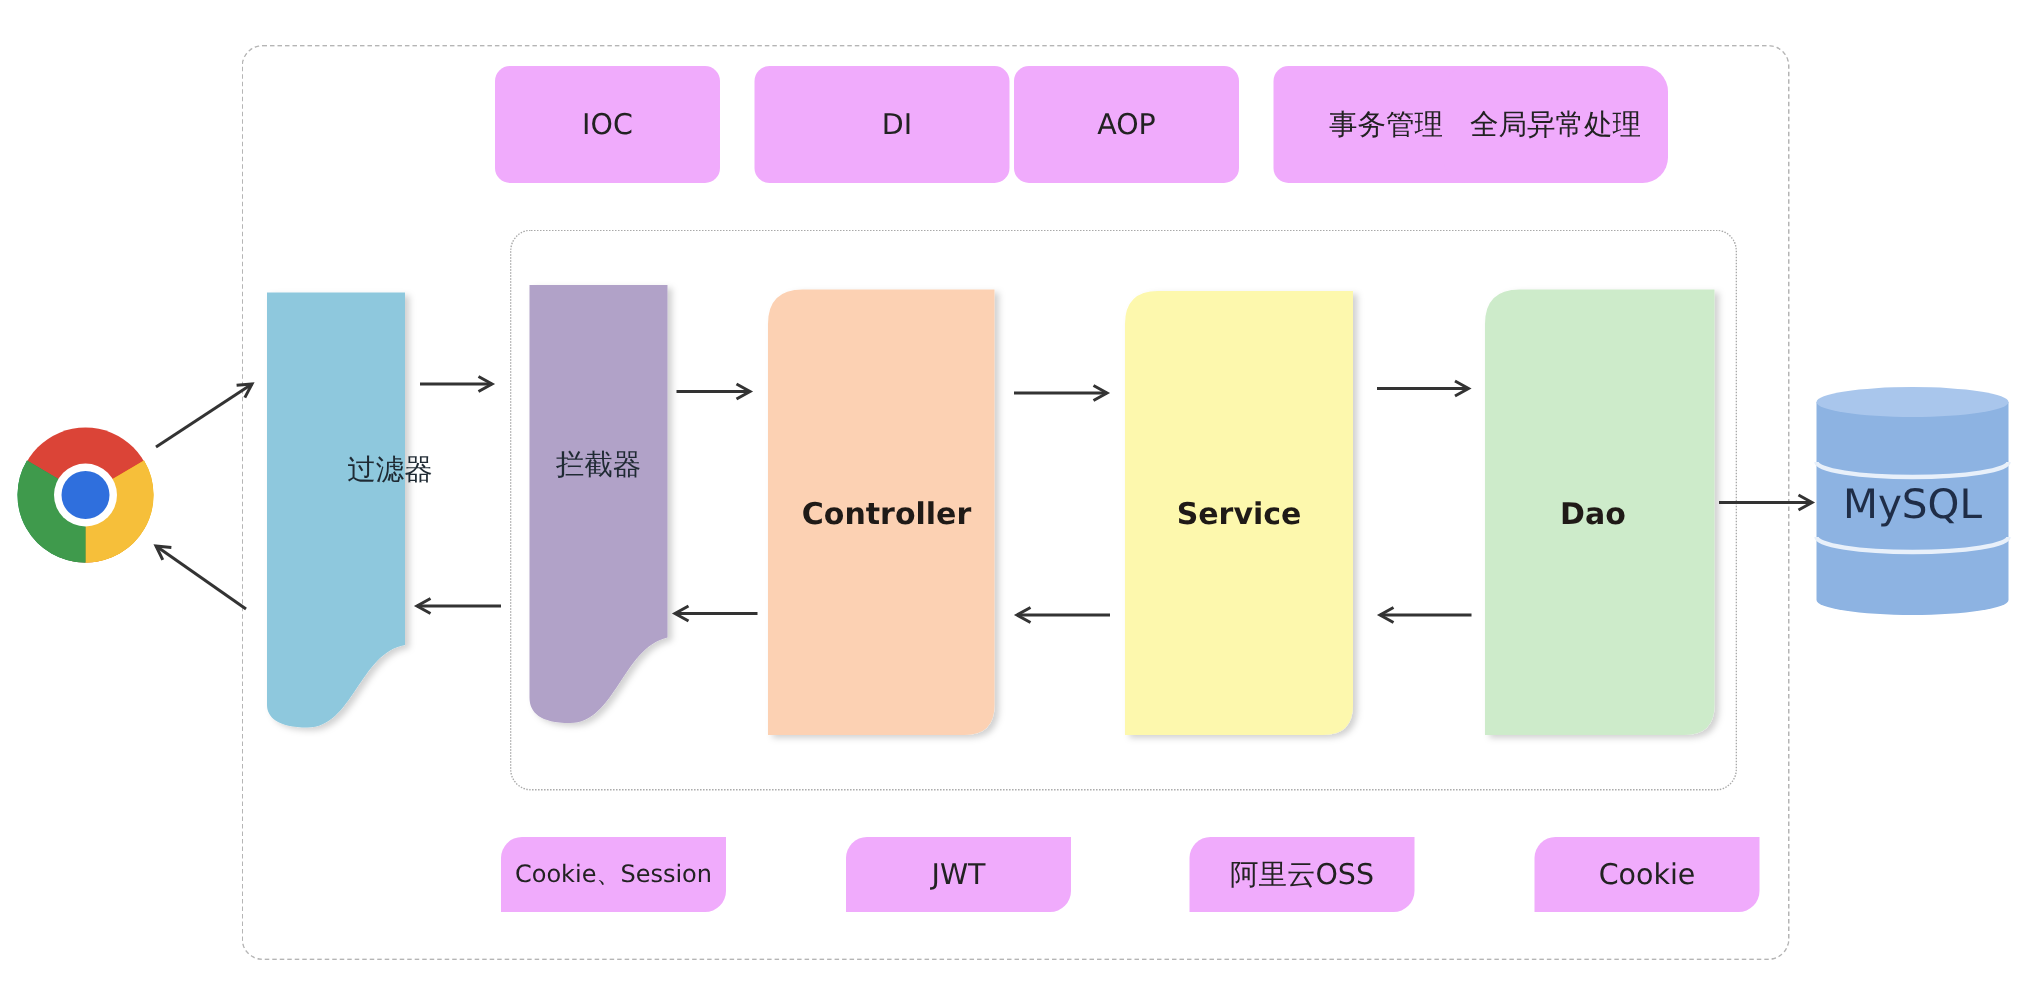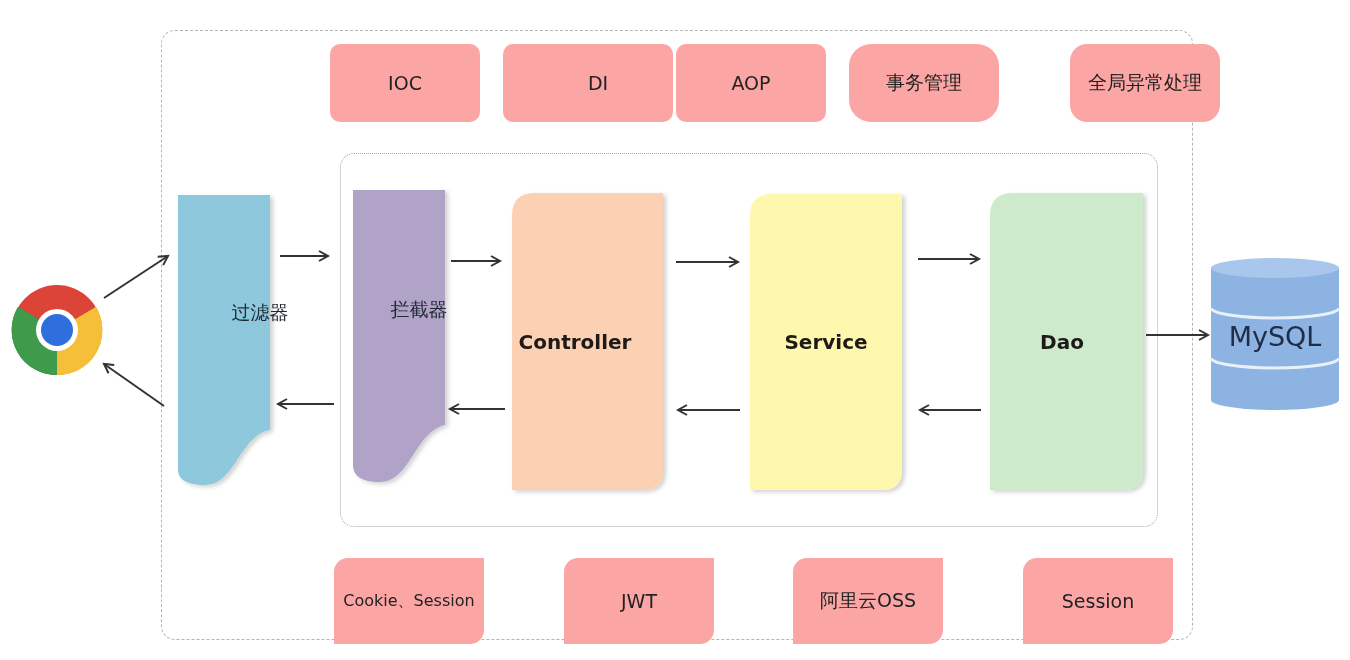--- a/index.html
+++ b/index.html
@@ -1,45 +1,45 @@
 <!DOCTYPE html>
 <html><head>
 <meta charset="utf-8">
 <style>
   html, body { margin:0; padding:0; }
   body { width:1350px; height:660px; background:#ffffff; position:relative; overflow:hidden;
          font-family:"DejaVu Sans", "Liberation Sans", sans-serif; color:#222; }
   .abs { position:absolute; }
   .outer-frame { left:161px; top:30px; width:1032px; height:610px; border:1.5px dashed #b5b5b5; border-radius:14px; box-sizing:border-box; }
   .inner-frame { left:340px; top:153px; width:818px; height:374px; border:1.5px dotted #a9a9a9; border-radius:14px; box-sizing:border-box; }
-  .tech { background:#fca5a5; display:flex; align-items:center; justify-content:center; font-size:19px; color:#222; }
+  .tech { background:#f0abfc; display:flex; align-items:center; justify-content:center; font-size:19px; color:#222; }
   .tech.top { top:44px; width:150px; height:78px; border-radius:10px; }
-  .tech.bottom { top:558px; width:150px; height:86px; border-radius:14px 0 14px 0; }
+  .tech.bottom { top:558px; width:150px; height:50px; border-radius:14px 0 14px 0; }
   .tech.bottom.small { font-size:16px; }
   .label { display:flex; align-items:center; justify-content:center; }
   .layer-text { font-size:20px; font-weight:bold; color:#1f1a17; }
   .cn-text { font-size:19px; color:#1f2a33; }
   svg { position:absolute; left:0; top:0; }
 </style>
 </head>
 <body>
 
 <div class="abs outer-frame"></div>
 <div class="abs inner-frame"></div>
 
 <div class="abs tech top" style="left:330px;">IOC</div>
 <div class="abs tech top" style="left:503px;padding-left:20px;">DI</div>
 <div class="abs tech top" style="left:676px;">AOP</div>
-<div class="abs tech top" style="left:849px;border-radius:22px;">事务管理</div>
-<div class="abs tech top" style="left:1070px;border-radius:17px;">全局异常处理</div>
+<div class="abs tech top" style="left:849px;">事务管理</div>
+<div class="abs tech top" style="left:962px;border-radius:17px;">全局异常处理</div>
 
 <div class="abs tech bottom small" style="left:334px;">Cookie、Session</div>
 <div class="abs tech bottom" style="left:564px;text-align:center;">JWT</div>
 <div class="abs tech bottom" style="left:793px;">阿里云OSS</div>
-<div class="abs tech bottom" style="left:1023px;">Session</div>
+<div class="abs tech bottom" style="left:1023px;">Cookie</div>
 
 <svg width="1350" height="660">
   <defs>
     <marker id="arr" markerWidth="14" markerHeight="14" refX="11" refY="7" orient="auto" markerUnits="userSpaceOnUse">
       <path d="M2,2 L11,7 L2,12" fill="none" stroke="#333" stroke-width="2"></path>
     </marker>
     <filter id="sh" x="-10%" y="-10%" width="130%" height="130%">
       <feDropShadow dx="3" dy="2" stdDeviation="2" flood-color="#000" flood-opacity="0.18"></feDropShadow>
     </filter>
   </defs>
@@ -80,17 +80,17 @@
     <line x1="505" y1="409" x2="450" y2="409" marker-end="url(#arr)"></line>
     <line x1="676" y1="262" x2="738" y2="262" marker-end="url(#arr)"></line>
     <line x1="740" y1="410" x2="678" y2="410" marker-end="url(#arr)"></line>
     <line x1="918" y1="259" x2="979" y2="259" marker-end="url(#arr)"></line>
     <line x1="981" y1="410" x2="920" y2="410" marker-end="url(#arr)"></line>
     <line x1="1146" y1="335" x2="1208" y2="335" marker-end="url(#arr)"></line>
   </g>
 </svg>
 
 <div class="abs label cn-text" style="left:178px; top:295px; width:92px; height:36px;padding-left:36px;">过滤器</div>
-<div class="abs label cn-text" style="left:353px; top:292px; width:92px; height:36px;margin-left:20px;">拦截器</div>
-<div class="abs label layer-text" style="left:512px; top:324px; width:126px; height:36px;">Controller</div>
+<div class="abs label cn-text" style="left:353px; top:292px; width:92px; height:36px;">拦截器</div>
+<div class="abs label layer-text" style="left:528px; top:324px; width:126px; height:36px;">Controller</div>
 <div class="abs label layer-text" style="left:750px; top:324px; width:152px; height:36px;text-align:center;">Service</div>
 <div class="abs label layer-text" style="left:990px; top:324px; width:144px; height:36px;">Dao</div>
 <div class="abs label" style="left:1211px; top:318px; width:128px; height:36px; font-size:27px; color:#1f2d47;">MySQL</div>
 
 </body></html>

